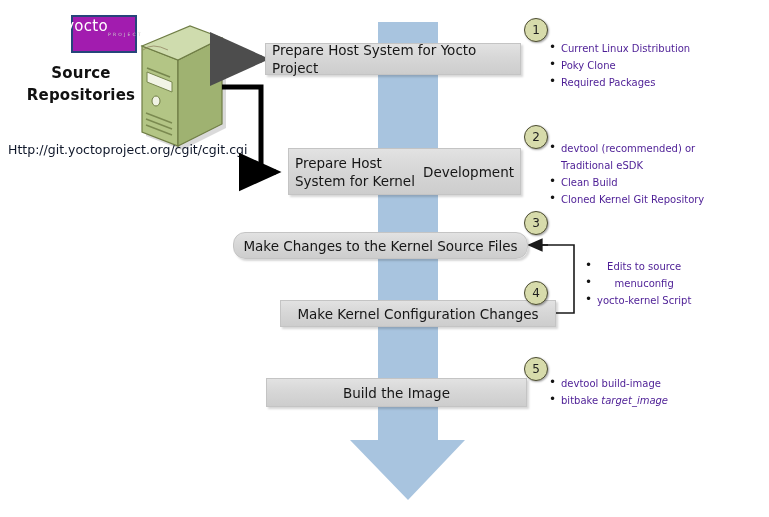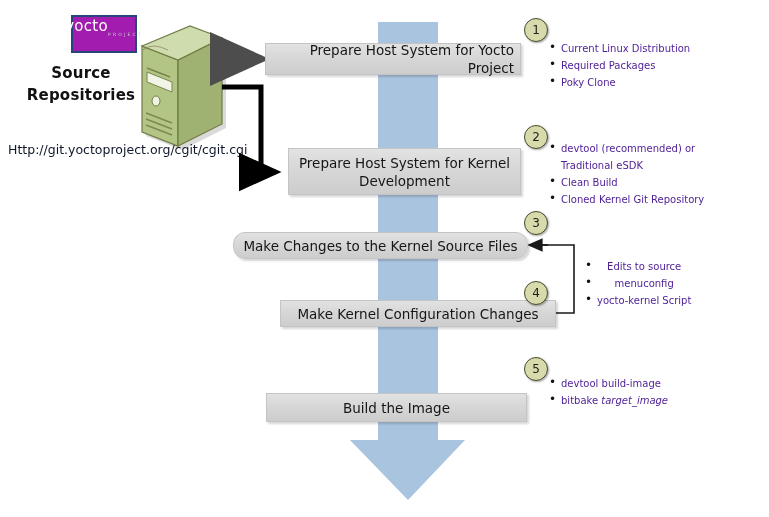--- a/index.html
+++ b/index.html
@@ -79,21 +79,21 @@
   
   .pbox {
     position: absolute;
     box-sizing: border-box;
     background: linear-gradient(to bottom, #e2e2e2 0%, #d7d7d7 45%, #cdcdcd 100%);
     border: 1px solid #c4c4c4;
     box-shadow: 2px 2px 2px rgba(0,0,0,0.16);
     display: flex;
     align-items: center;
     justify-content: center;
-    text-align: right;
+    text-align: left;
     color: #161616;
     font-size: 13.5px;
     line-height: 18px;
     padding: 12px 6px;
   }
 
   
   .badge {
     position: absolute;
     width: 24px;
@@ -204,34 +204,34 @@
 
     <path d="M539,245 L574,245 L574,313 L539,313" fill="none" stroke="#1a1a1a" stroke-width="1.6"></path>
     <line x1="548" y1="245" x2="529" y2="245" stroke="#1a1a1a" stroke-width="1.6" marker-end="url(#arrBlackL)"></line>
     <line x1="548" y1="313" x2="528" y2="313" stroke="#1a1a1a" stroke-width="1.6" marker-end="url(#arrBlackL)"></line>
   </svg>
 
   <div class="pbox" style="left:265px; top:43px; width:256px; height:32px;">
     <span>Prepare Host System for Yocto Project</span>
   </div>
 
-  <div class="pbox" style="left:288px; top:148px; width:233px; height:47px; flex-direction:column;">
+  <div class="pbox" style="left:288px; top:148px; width:233px; height:47px; ">
     <span>Prepare Host System for Kernel</span>
     <span>Development</span>
   </div>
 
   <div class="pbox" style="left:233px; top:232px; width:295px; height:27px;border-radius:12px;">
     <span>Make Changes to the Kernel Source Files</span>
   </div>
 
   <div class="pbox" style="left:280px; top:300px; width:276px; height:27px;">
     <span>Make Kernel Configuration Changes</span>
   </div>
 
-  <div class="pbox" style="left:266px; top:378px; width:261px; height:29px;margin-top:15px;">
+  <div class="pbox" style="left:266px; top:378px; width:261px; height:29px;">
     <span>Build the Image</span>
   </div>
 
   <div class="badge" style="left:524px; top:18px;">
     <span>1</span>
   </div>
   <div class="badge" style="left:524px; top:125px;">
     <span>2</span>
   </div>
   <div class="badge" style="left:524px; top:211px;">
@@ -239,22 +239,22 @@
   </div>
   <div class="badge" style="left:524px; top:281px;">
     <span>4</span>
   </div>
   <div class="badge" style="left:524px; top:357px;">
     <span>5</span>
   </div>
 
   <div class="blist" style="left:548px; top:40px;">
     <div>Current Linux Distribution</div>
+    <div>Poky Clone</div>
     <div>Required Packages</div>
-    <div>Poky Clone</div>
   </div>
 
   <div class="blist" style="left:548px; top:140px;">
     <div>devtool (recommended) or</div>
     <div class="cont">Traditional eSDK</div>
     <div>Clean Build</div>
     <div>Cloned Kernel Git Repository</div>
   </div>
 
   <div class="blist" style="left:584px; top:258px;text-align:center;">

